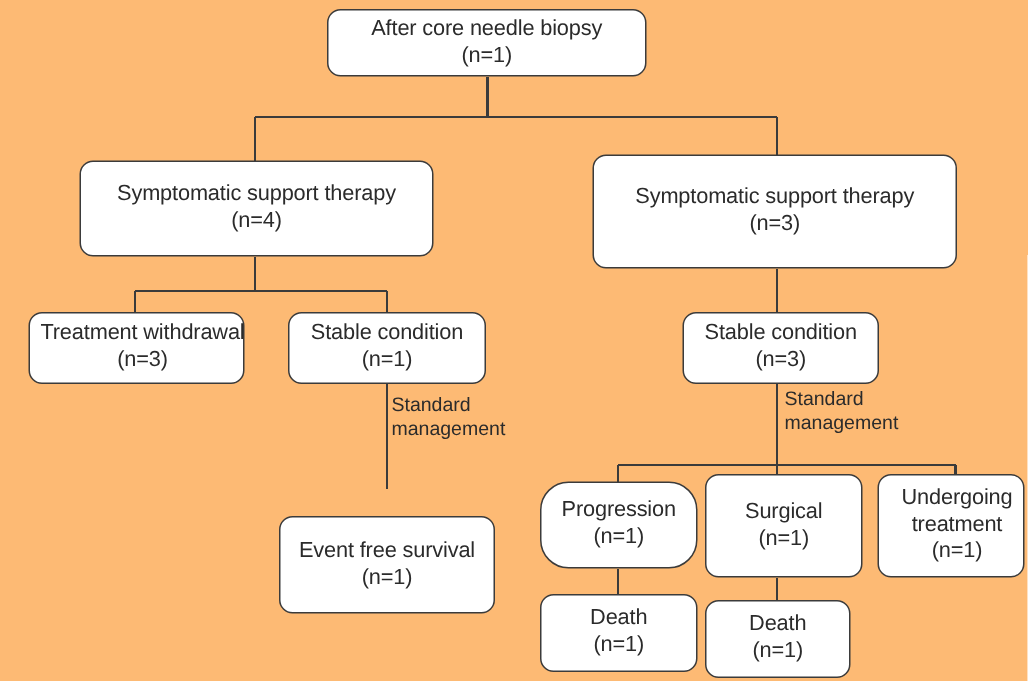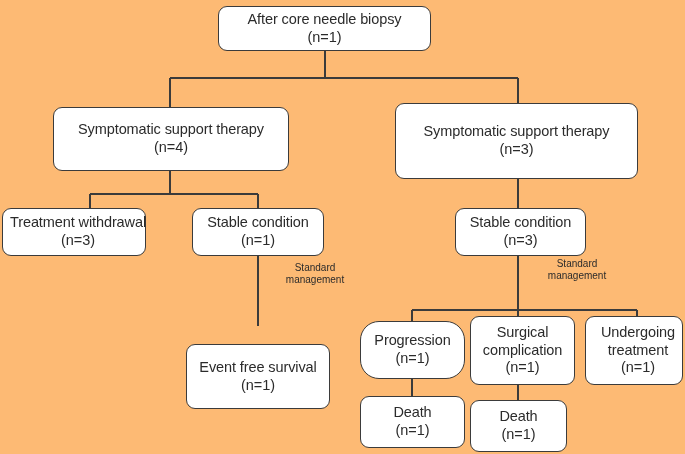--- a/index.html
+++ b/index.html
@@ -44,23 +44,23 @@
     padding: 2px 4px;
     z-index: 2;
   }
   .node .ln {
     display: block;
     white-space: nowrap;
   }
   .edge-label {
     position: absolute;
     color: #2b2b2b;
-    font-size: 10px;
+    font-size: 13px;
     line-height: 1.24;
-    text-align: center;
+    text-align: left;
     white-space: nowrap;
     z-index: 3;
   }
   .edge-label .ln { display: block; }
 </style>
 </head>
 <body>
 
 <div id="chart-root">
 
@@ -101,21 +101,21 @@
   <div class="node" style="left:53px; top:107px; width:236px; height:64px;">
     <span class="ln">Symptomatic support therapy</span>
     <span class="ln">(n=4)</span>
   </div>
 
   <div class="node" style="left:395px; top:103px; width:243px; height:76px;">
     <span class="ln">Symptomatic support therapy</span>
     <span class="ln">(n=3)</span>
   </div>
 
-  <div class="node" style="left:2px; top:208px; width:144px; height:48px;padding-left:12px;">
+  <div class="node" style="left:19px; top:208px; width:144px; height:48px;padding-left:12px;">
     <span class="ln">Treatment withdrawal</span>
     <span class="ln">(n=3)</span>
   </div>
 
   <div class="node" style="left:192px; top:208px; width:132px; height:48px;">
     <span class="ln">Stable condition</span>
     <span class="ln">(n=1)</span>
   </div>
 
   <div class="node" style="left:455px; top:208px; width:131px; height:48px;">
@@ -138,21 +138,20 @@
     <span class="ln">(n=1)</span>
   </div>
 
   <div class="node" style="left:360px; top:321px; width:105px; height:58px;border-radius:19px;">
     <span class="ln">Progression</span>
     <span class="ln">(n=1)</span>
   </div>
 
   <div class="node" style="left:470px; top:316px; width:105px; height:69px;">
     <span class="ln">Surgical</span>
-    <span class="ln">complication</span>
     <span class="ln">(n=1)</span>
   </div>
 
   <div class="node" style="left:585px; top:316px; width:98px; height:69px;padding-left:12px;">
     <span class="ln">Undergoing</span>
     <span class="ln">treatment</span>
     <span class="ln">(n=1)</span>
   </div>
 
   <div class="node" style="left:360px; top:396px; width:105px; height:52px;">

